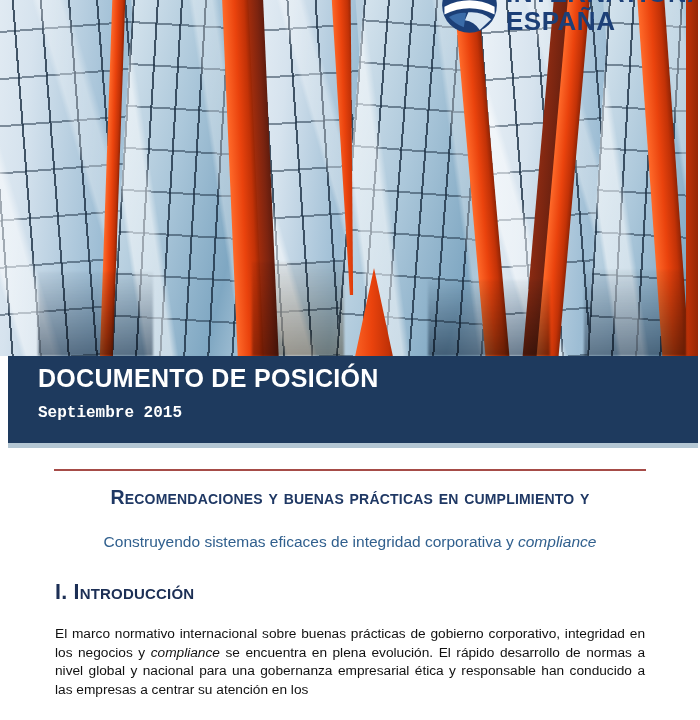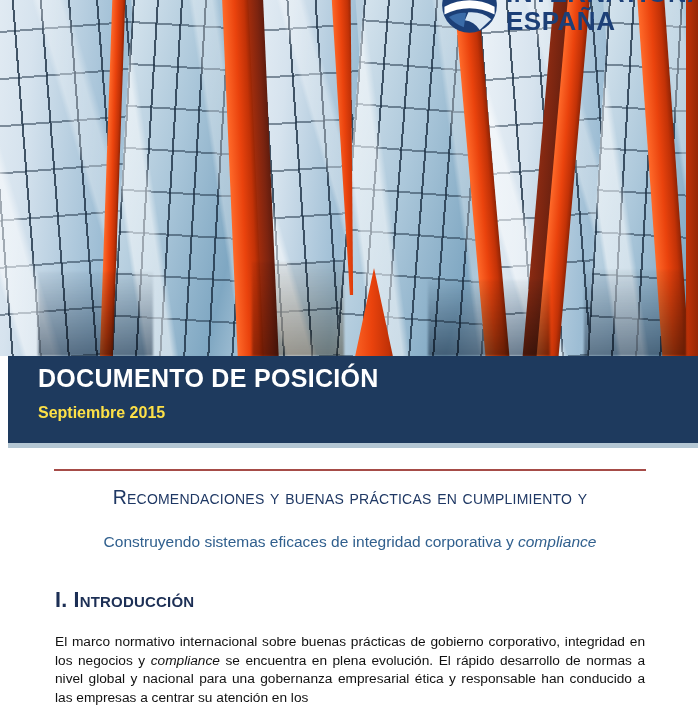--- a/index.html
+++ b/index.html
@@ -72,33 +72,33 @@
   .logo-int{position:absolute;left:76px;top:-22px;font-size:26px;font-weight:bold;
     color:var(--logo-navy);letter-spacing:.5px;white-space:nowrap;}
   .logo-esp{position:absolute;left:76px;top:6px;font-size:26px;font-weight:bold;
     color:var(--logo-navy);letter-spacing:.5px;white-space:nowrap;}
 
   
   .banner{position:absolute;top:356px;left:8px;width:700px;height:92px;
     background:var(--banner-navy);border-bottom:5px solid var(--banner-border);}
   .banner-title{position:absolute;left:30px;top:8px;color:#fff;font-size:25px;
     font-weight:bold;letter-spacing:.3px;}
-  .banner-date{position:absolute;left:30px;top:48px;color:#fde047;font-size:16px;
-    font-weight:bold;}
+  .banner-date{position:absolute;left:30px;top:48px;color:#ffffff;font-size:16px;
+    font-weight:bold;font-family:Liberation Mono, monospace;}
 
   
   .content{position:absolute;top:448px;left:0;width:700px;height:272px;background:#fff;}
   .redline{margin:21px auto 0 auto;width:592px;height:0;
     border-top:2px solid var(--accent-red);}
   .doc-title{margin-top:9px;text-align:center;color:var(--title-navy);
-    font-variant:small-caps;font-size:19.5px;font-weight:400;line-height:35px;
+    font-variant:small-caps;font-size:19.5px;font-weight:700;line-height:35px;
     letter-spacing:.2px;}
   .doc-subtitle{margin-top:16px;text-align:center;color:var(--subtitle-blue);
     font-size:15.5px;line-height:21px;}
-  .section-heading{margin:36px 55px 0 55px;color:var(--heading-navy);font-size:21.5px;
+  .section-heading{margin:28px 55px 0 55px;color:var(--heading-navy);font-size:21.5px;
     font-weight:bold;font-variant:small-caps;letter-spacing:.2px;}
   .body-text{margin:20px 55px 0 55px;font-size:13.7px;line-height:18.7px;
     text-align:justify;color:var(--body-black);}
   .it{font-style:italic;}
 </style>
 </head>
 <body>
 
 <div class="page">
 

